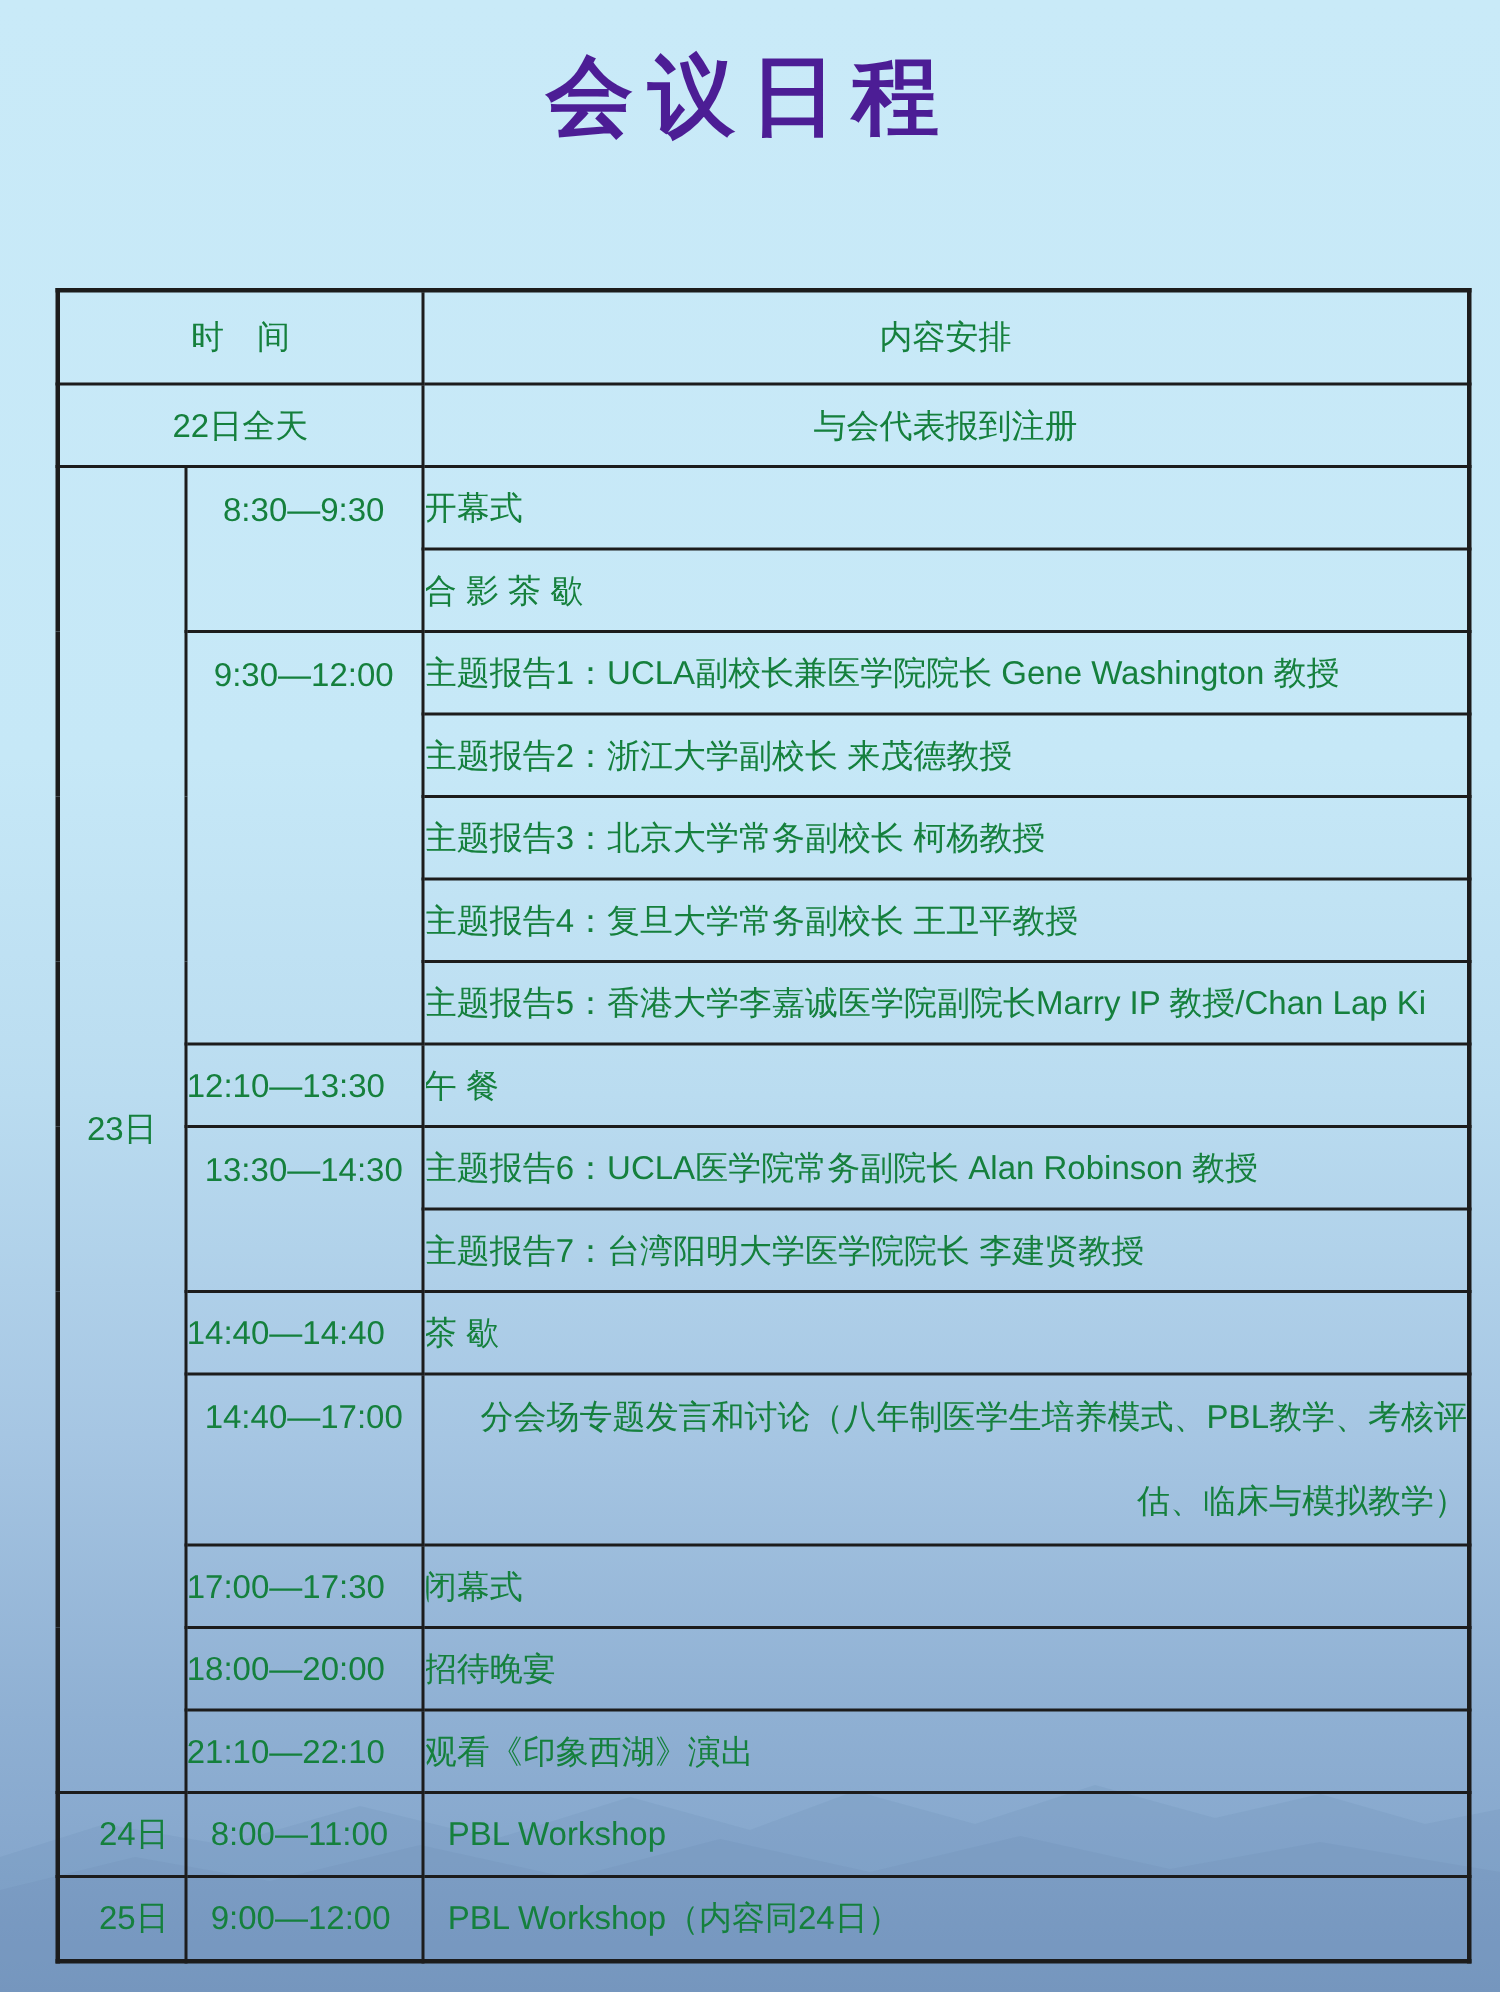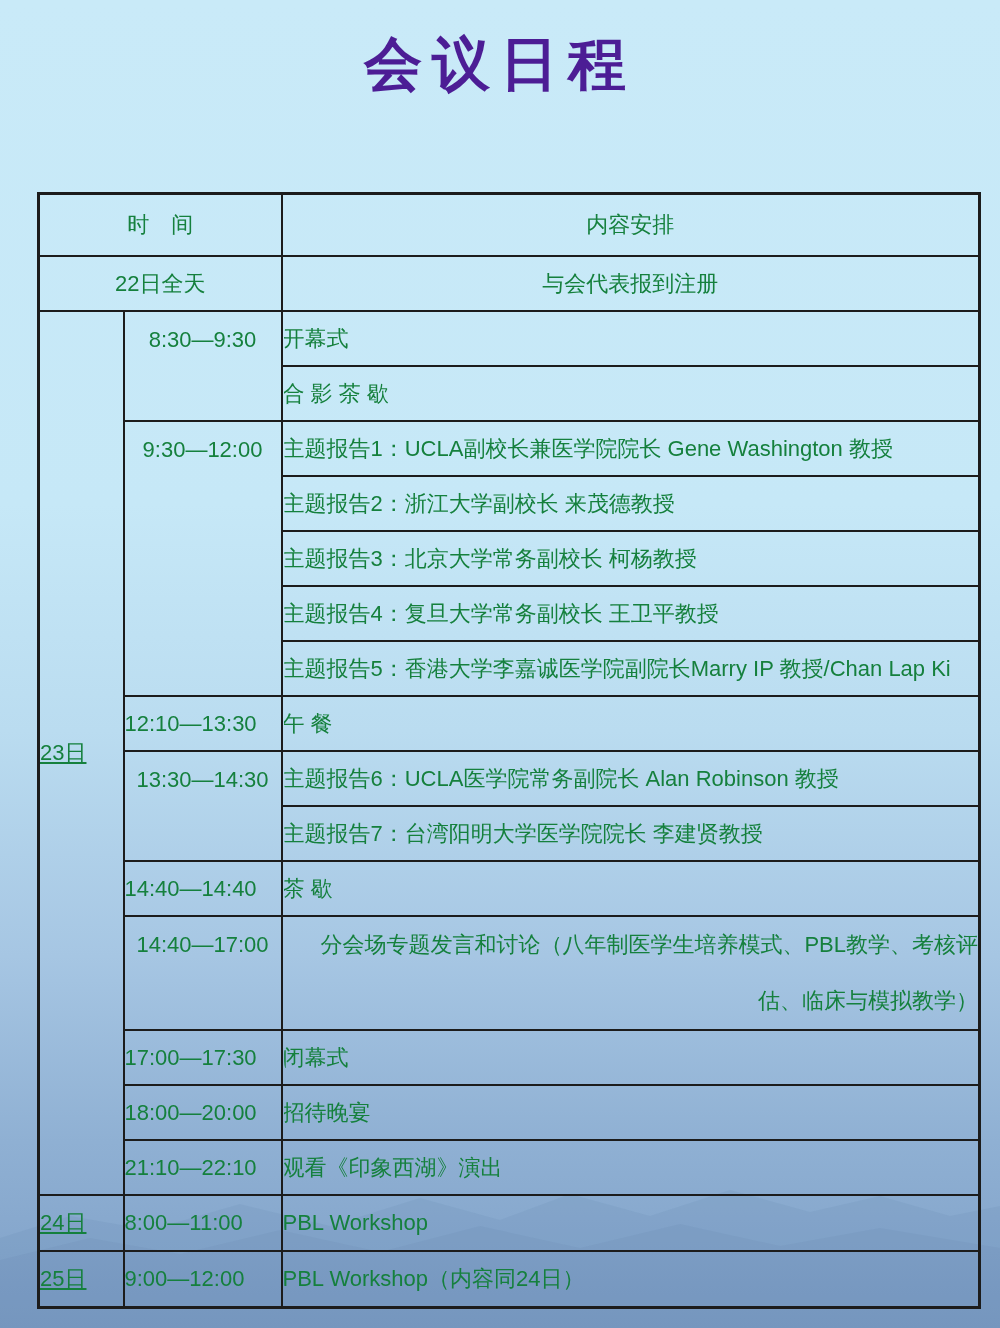--- a/index.html
+++ b/index.html
@@ -58,35 +58,35 @@
     color: #15803d;
     overflow: hidden;
   }
   col.c-day  { width: 85px; }
   col.c-time { width: 158px; }
   col.c-body { width: 698px; }
 
   tr.h-head   td, tr.h-head   th { height: 60px; }
   tr.h-single td { height: 53px; }
   tr.h-tall   td { height: 110px; }
-  tr.h-last   td { height: 54px; }
+  tr.h-last   td { height: 54px; padding-left: 16px; }
 
   th.head-cell {
     font-weight: 700;
     font-size: 23px;
     text-align: center;
     vertical-align: middle;
   }
   td.cell-center {
     text-align: center;
     vertical-align: middle;
   }
   td.cell-day {
-    vertical-align: middle;
-    text-decoration: underline;
+    text-align: center;
+    vertical-align: middle;
   }
   td.cell-time {
     text-align: left;
     vertical-align: middle;
     white-space: nowrap;
   }
   td.cell-time-top {
     text-align: center;
     vertical-align: top;
     line-height: 55px;

